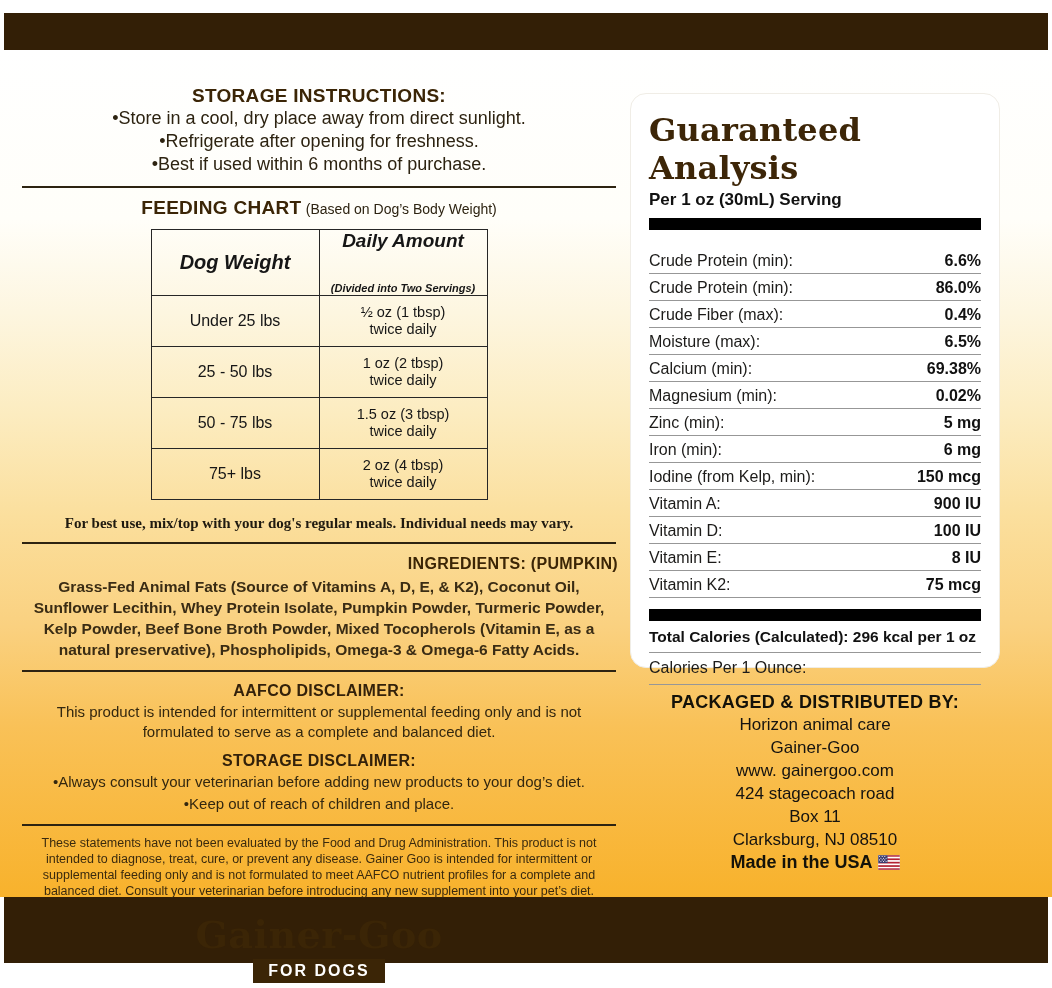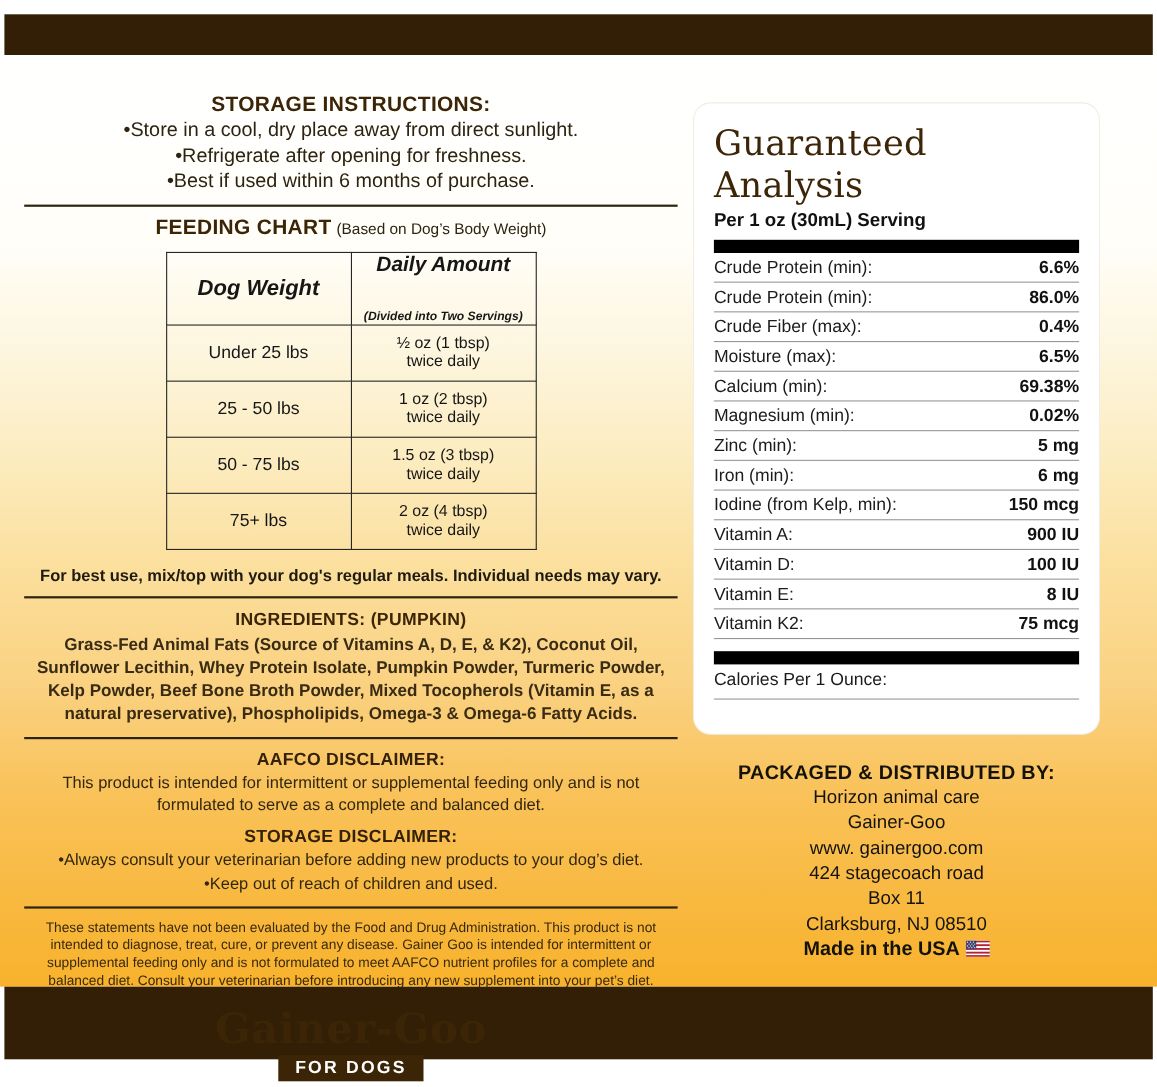--- a/index.html
+++ b/index.html
@@ -24,36 +24,36 @@
   .feed-title{font-weight:800;font-size:19px;color:#3b2506;letter-spacing:.3px;}
   .feed-sub{font-size:14px;font-weight:400;color:#2d2311;}
   table.feeding{border-collapse:collapse;margin:10px auto 0 auto;background:transparent;}
   table.feeding th,table.feeding td{border:1.6px solid #262626;text-align:center;vertical-align:middle;}
   table.feeding th{width:165px;height:46px;font-style:italic;}
   .th1{font-size:20px;font-weight:700;color:#161616;}
   .th2-main{font-size:19px;font-weight:700;color:#161616;line-height:19px;}
   .th2-sub{font-size:11px;font-weight:700;color:#161616;margin-top:32px;}
   td.weight-cell{font-size:16px;color:#161616;height:48px;}
   td.amount-cell{font-size:14.5px;color:#161616;line-height:17px;height:48px;}
-  .note-line{margin-top:15px;font-weight:700;font-size:15px;color:#1f1a10;}
-  .ing-title{margin-top:11px;font-weight:800;font-size:16px;color:#3b2506;letter-spacing:.3px;}
+  .note-line{margin-top:15px;font-weight:700;font-size:15px;color:#1f1a10;font-family:Liberation Serif, serif;}
+  .ing-title{margin-top:11px;font-weight:800;font-size:16px;color:#3b2506;letter-spacing:.3px;text-align:right;}
   .ing-text{margin:3px auto 0 auto;width:580px;font-size:15.5px;line-height:21px;color:#3a2c14;font-weight:700;}
   .disc-title{margin-top:10px;font-weight:800;font-size:16px;color:#33210a;letter-spacing:.3px;}
   .disc-text{margin:2px auto 0 auto;width:560px;font-size:15px;line-height:20px;color:#33270f;font-weight:500;}
   .fine-print{margin:9px auto 0 auto;width:560px;font-size:12.5px;line-height:16px;color:#3a2a0e;font-weight:500;}
   .logo-name{margin-top:13px;font-family:"DejaVu Serif",serif;font-weight:800;font-size:38px;color:#3b2506;letter-spacing:.5px;}
   .logo-badge{display:inline-block;margin-top:2px;background:#3b2506;color:#ffffff;
     font-weight:800;font-size:16px;letter-spacing:2px;padding:3px 15px;}
   
   .ga-card{position:absolute;left:630px;top:93px;width:370px;height:575px;background:#ffffff;
     border-radius:16px;border:1px solid #f0ede6;box-sizing:border-box;padding:17px 18px 0 18px;}
-  .ga-title{font-family:"DejaVu Serif",serif;font-weight:400;font-size:32px;color:#3d2608;letter-spacing:.2px;}
+  .ga-title{font-family:"DejaVu Serif",serif;font-weight:700;font-size:32px;color:#3d2608;letter-spacing:.2px;}
   .ga-serving{font-size:17px;font-weight:700;color:#111111;margin-top:3px;}
   .black-bar{height:12px;background:#000000;margin-top:8px;}
-  .ga-rows{margin-top:0;}
+  .ga-rows{margin-top:17px;}
   .ga-row{display:flex;justify-content:space-between;align-items:baseline;
     padding:4.5px 0 3.5px 0;border-bottom:1px solid #979797;}
   .ga-label{font-size:16px;color:#1c1b19;}
   .ga-value{font-size:16px;font-weight:600;color:#111111;}
   .ga-total{font-size:15.5px;font-weight:700;color:#111111;padding:7px 0 6px 0;border-bottom:1px solid #979797;}
   .ga-cpo{font-size:16px;color:#1c1b19;padding:6px 0 7px 0;border-bottom:1px solid #979797;}
   .black-bar2{height:12px;background:#000000;margin-top:11px;}
   
   .dist{position:absolute;left:630px;top:692px;width:370px;text-align:center;}
   .dist-title{font-weight:800;font-size:18px;color:#141209;letter-spacing:.3px;}
@@ -131,21 +131,21 @@
   <div class="ing-title">INGREDIENTS: (PUMPKIN)</div>
   <div class="ing-text">Grass-Fed Animal Fats (Source of Vitamins A, D, E, &amp; K2), Coconut Oil, Sunflower Lecithin, Whey Protein Isolate, Pumpkin Powder, Turmeric Powder, Kelp Powder,  Beef Bone Broth Powder, Mixed Tocopherols (Vitamin E, as a natural preservative), Phospholipids, Omega-3 &amp; Omega-6 Fatty Acids.</div>
 
   <hr class="rule">
 
   <div class="disc-title">AAFCO DISCLAIMER:</div>
   <div class="disc-text">This product is intended for intermittent or supplemental feeding only and is not formulated to serve as a complete and balanced diet.</div>
 
   <div class="disc-title">STORAGE DISCLAIMER:</div>
   <div class="disc-text">•Always consult your veterinarian before adding new products to your dog’s diet.</div>
-  <div class="disc-text">•Keep out of reach of children and used.</div>
+  <div class="disc-text">•Keep out of reach of children and place.</div>
 
   <hr class="rule">
 
   <div class="fine-print">These statements have not been evaluated by the Food and Drug Administration. This product is not intended to diagnose, treat, cure, or prevent any disease. Gainer Goo is intended for intermittent or supplemental feeding only and is not formulated to meet AAFCO nutrient profiles for a complete and balanced diet. Consult your veterinarian before introducing any new supplement into your pet’s diet.</div>
 
   <div class="logo-name">Gainer-Goo</div>
   <div>
     <span class="logo-badge">FOR DOGS</span>
   </div>
 </div>
@@ -204,20 +204,21 @@
       <span class="ga-label">Vitamin E:</span>
       <span class="ga-value">8 IU</span>
     </div>
     <div class="ga-row">
       <span class="ga-label">Vitamin K2:</span>
       <span class="ga-value">75 mcg</span>
     </div>
   </div>
 
   <div class="black-bar2"></div>
+  <div class="ga-total">Total Calories (Calculated): 296 kcal per 1 oz</div>
   <div class="ga-cpo">Calories Per 1 Ounce:</div>
 </div>
 
 <div class="dist">
   <div class="dist-title">PACKAGED &amp; DISTRIBUTED BY:</div>
   <div class="dist-line">Horizon animal care</div>
   <div class="dist-line">Gainer-Goo</div>
   <div class="dist-line">www. gainergoo.com</div>
   <div class="dist-line">424 stagecoach road</div>
   <div class="dist-line">Box 11</div>

